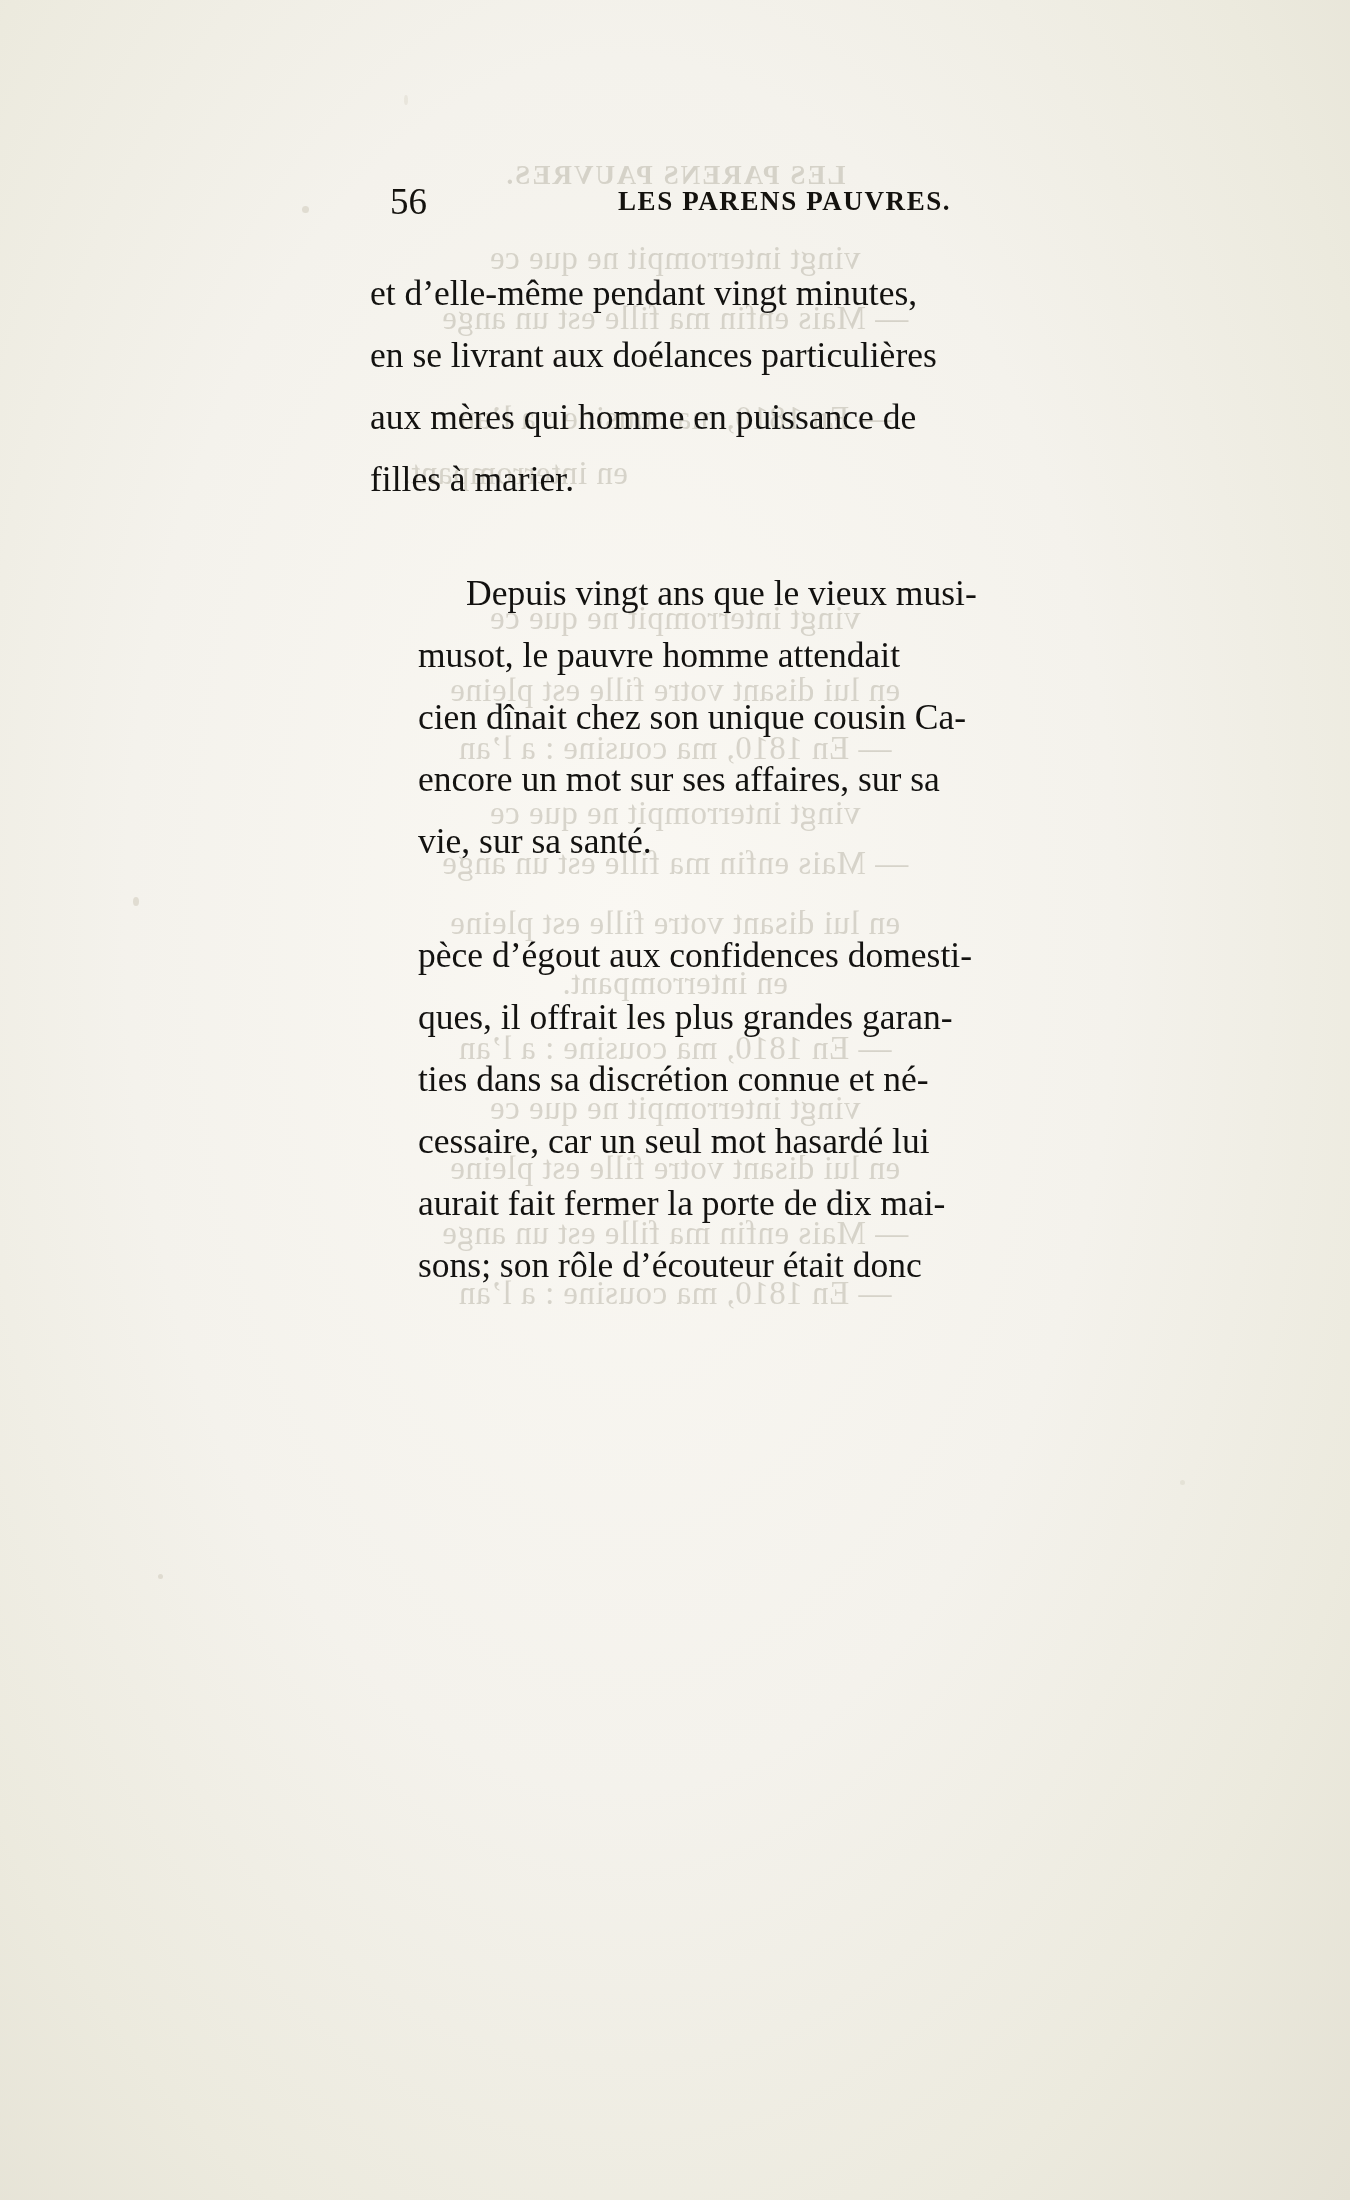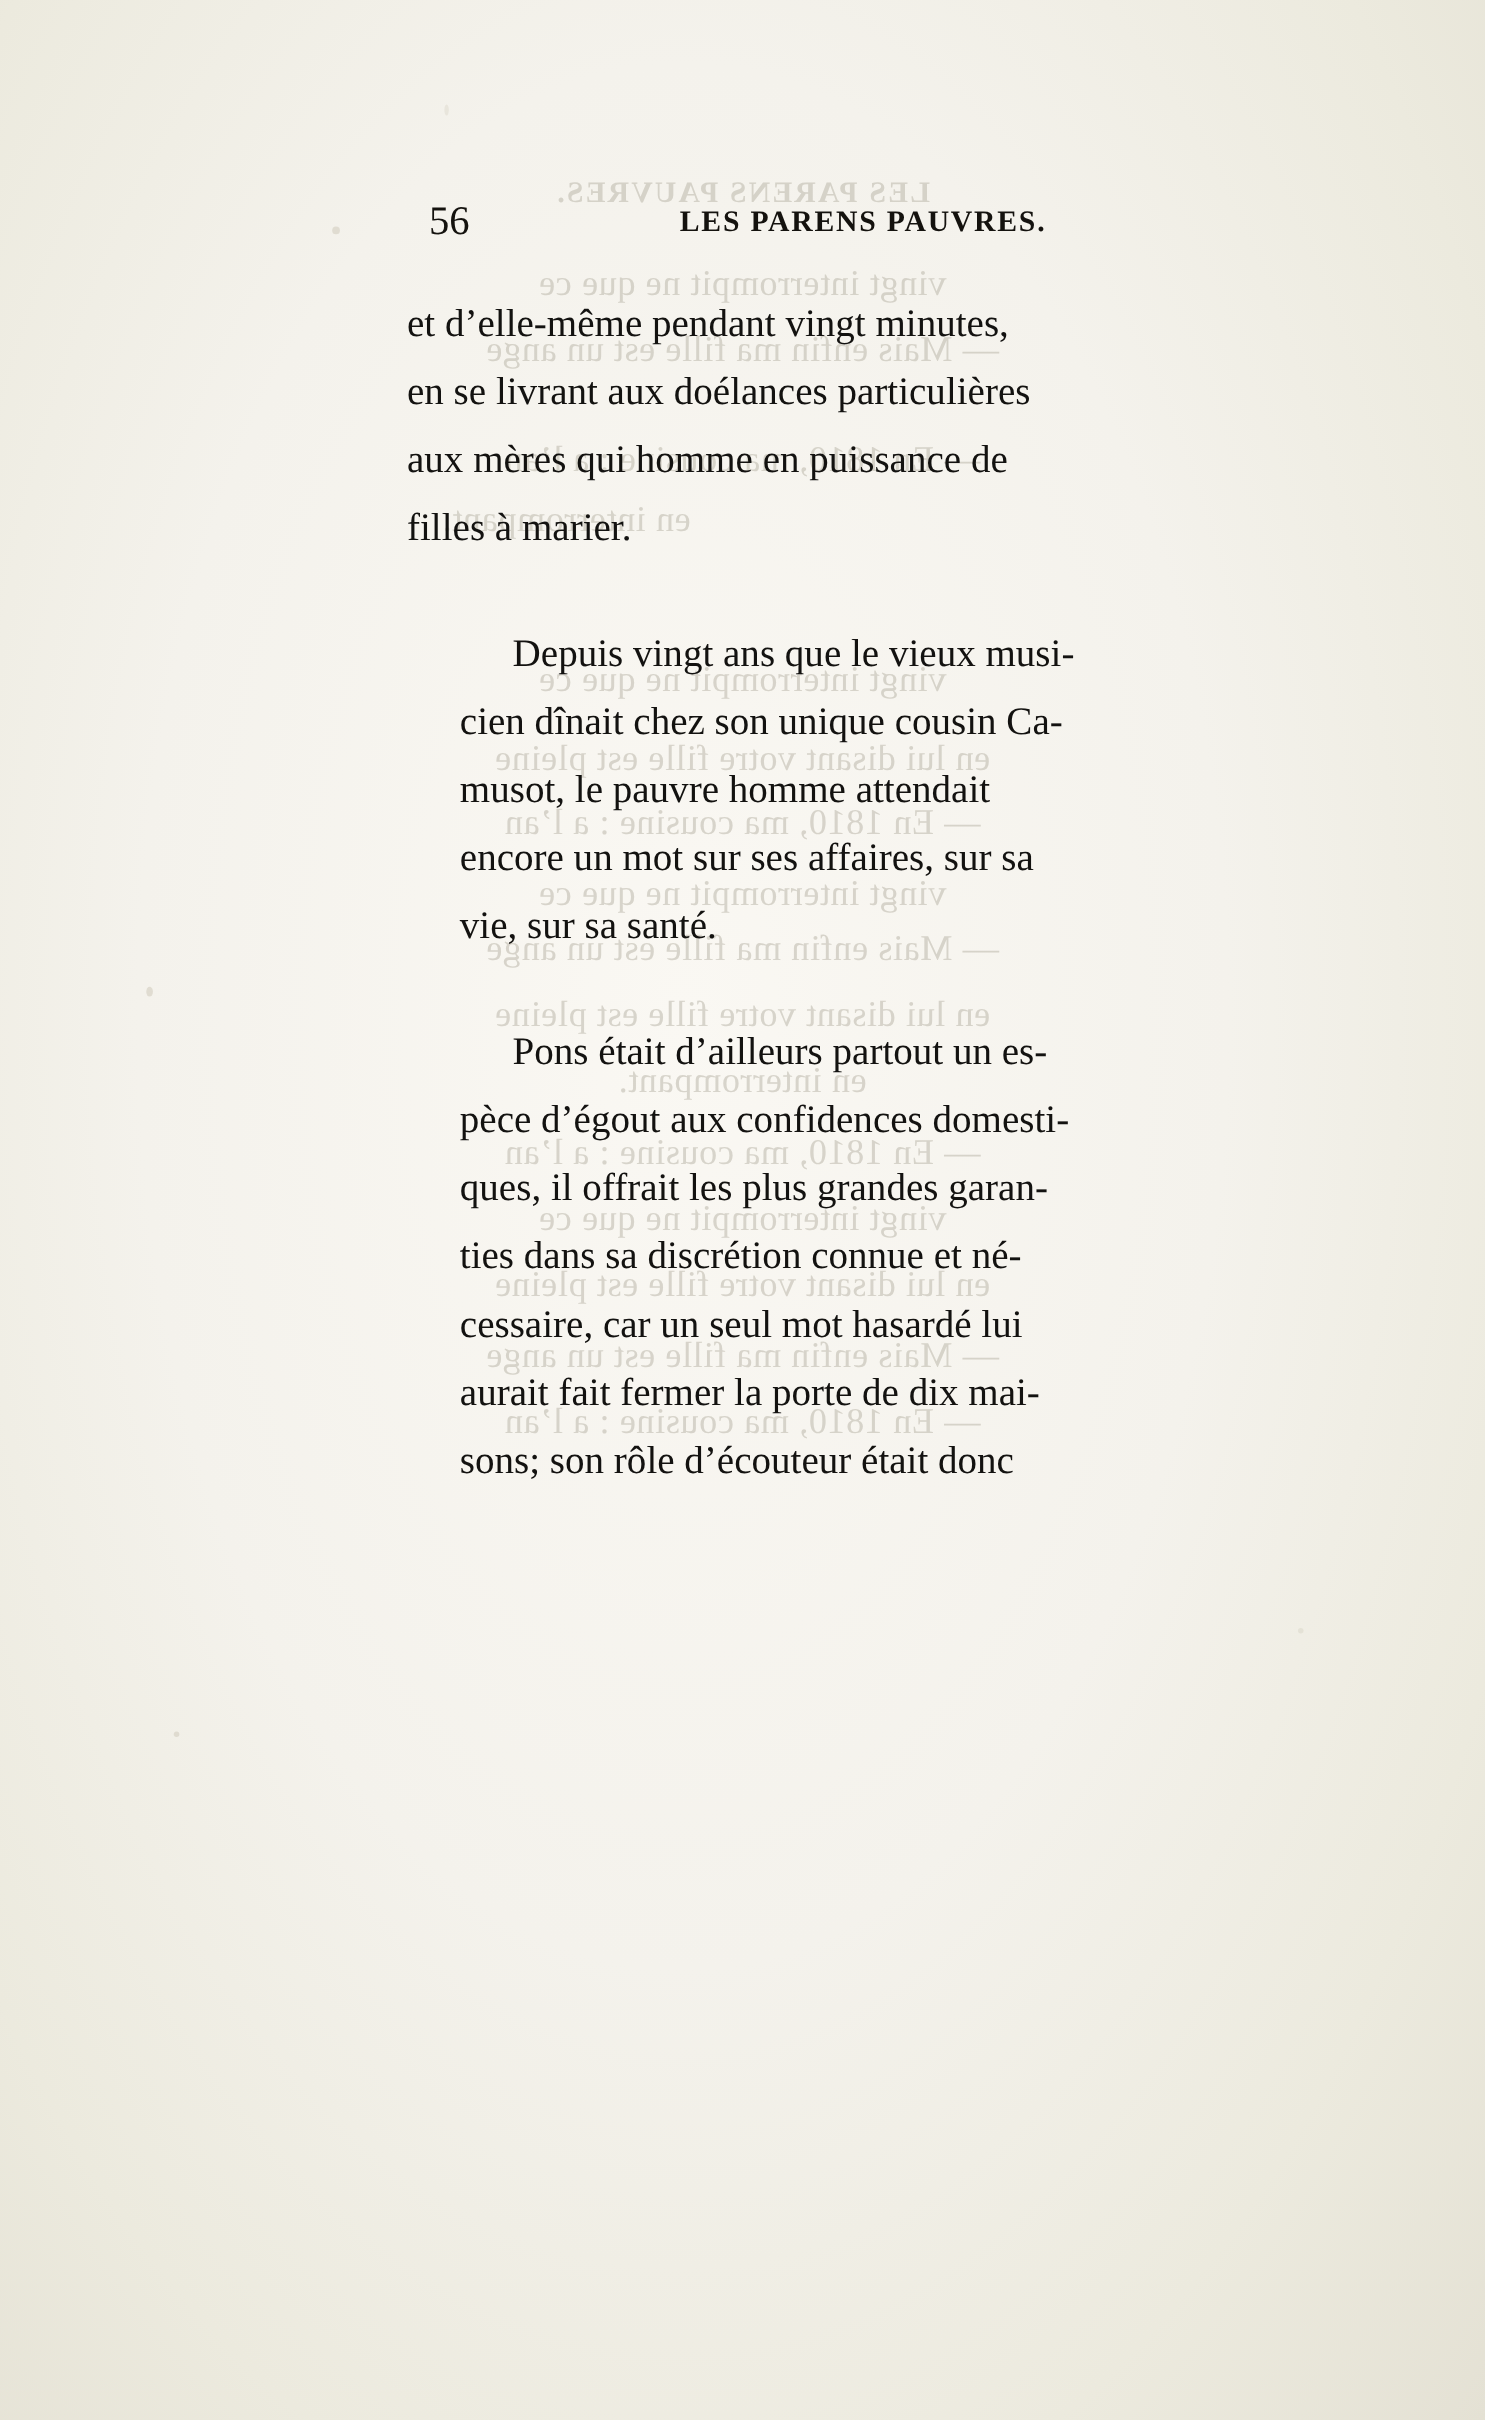--- a/index.html
+++ b/index.html
@@ -158,37 +158,34 @@
         <span class="line">
           <span>filles à marier.</span>
         </span>
       </p>
 
       <p class="para indent">
         <span class="line j" style="padding-left:48px;">
           <span style="word-spacing: 0px;">Depuis vingt ans que le vieux musi-</span>
         </span>
         <span class="line j">
+          <span style="word-spacing: 0px;">musot, le pauvre homme attendait</span>
+        </span>
+        <span class="line j">
           <span style="word-spacing: 0px;">cien dînait chez son unique cousin Ca-</span>
-        </span>
-        <span class="line j">
-          <span style="word-spacing: 0px;">musot, le pauvre homme attendait</span>
         </span>
         <span class="line j">
           <span style="word-spacing: 0px;">encore un mot sur ses affaires, sur sa</span>
         </span>
         <span class="line">
           <span>vie, sur sa santé.</span>
         </span>
       </p>
 
       <p class="para indent">
-        <span class="line j" style="padding-left:48px;">
-          <span style="word-spacing: 0px;">Pons était d’ailleurs partout un es-</span>
-        </span>
         <span class="line j">
           <span style="word-spacing: 0px;">pèce d’égout aux confidences domesti-</span>
         </span>
         <span class="line j">
           <span style="word-spacing: 0px;">ques, il offrait les plus grandes garan-</span>
         </span>
         <span class="line j">
           <span style="word-spacing: 0px;">ties dans sa discrétion connue et né-</span>
         </span>
         <span class="line j">

